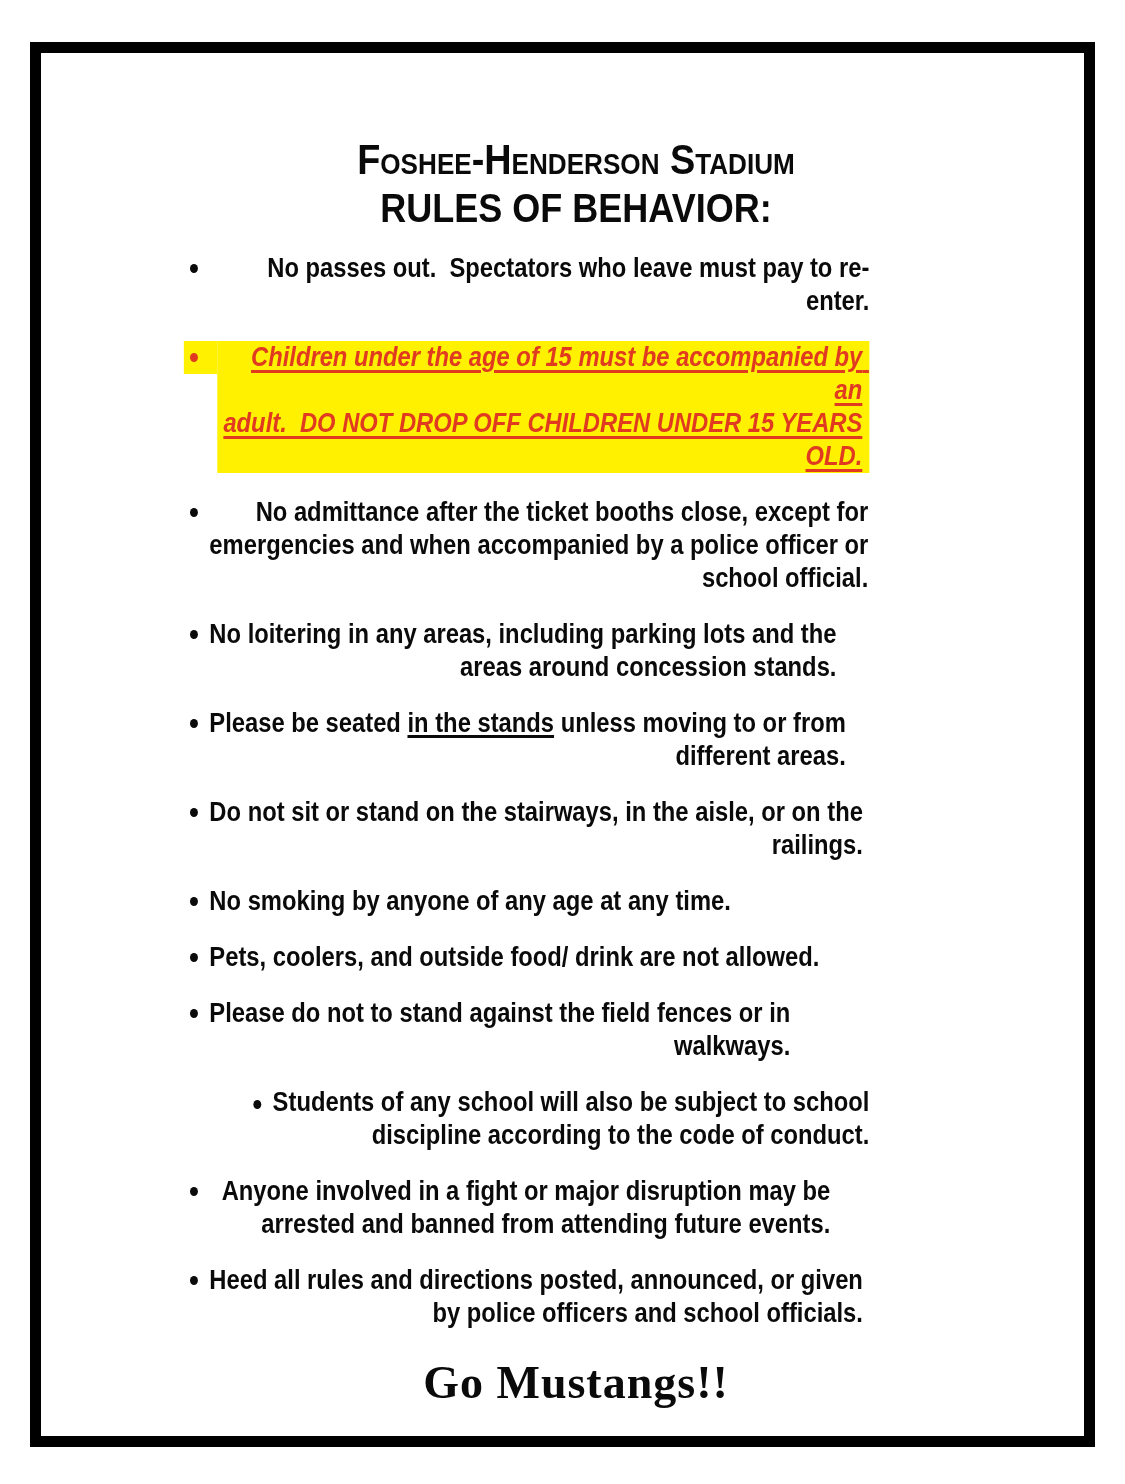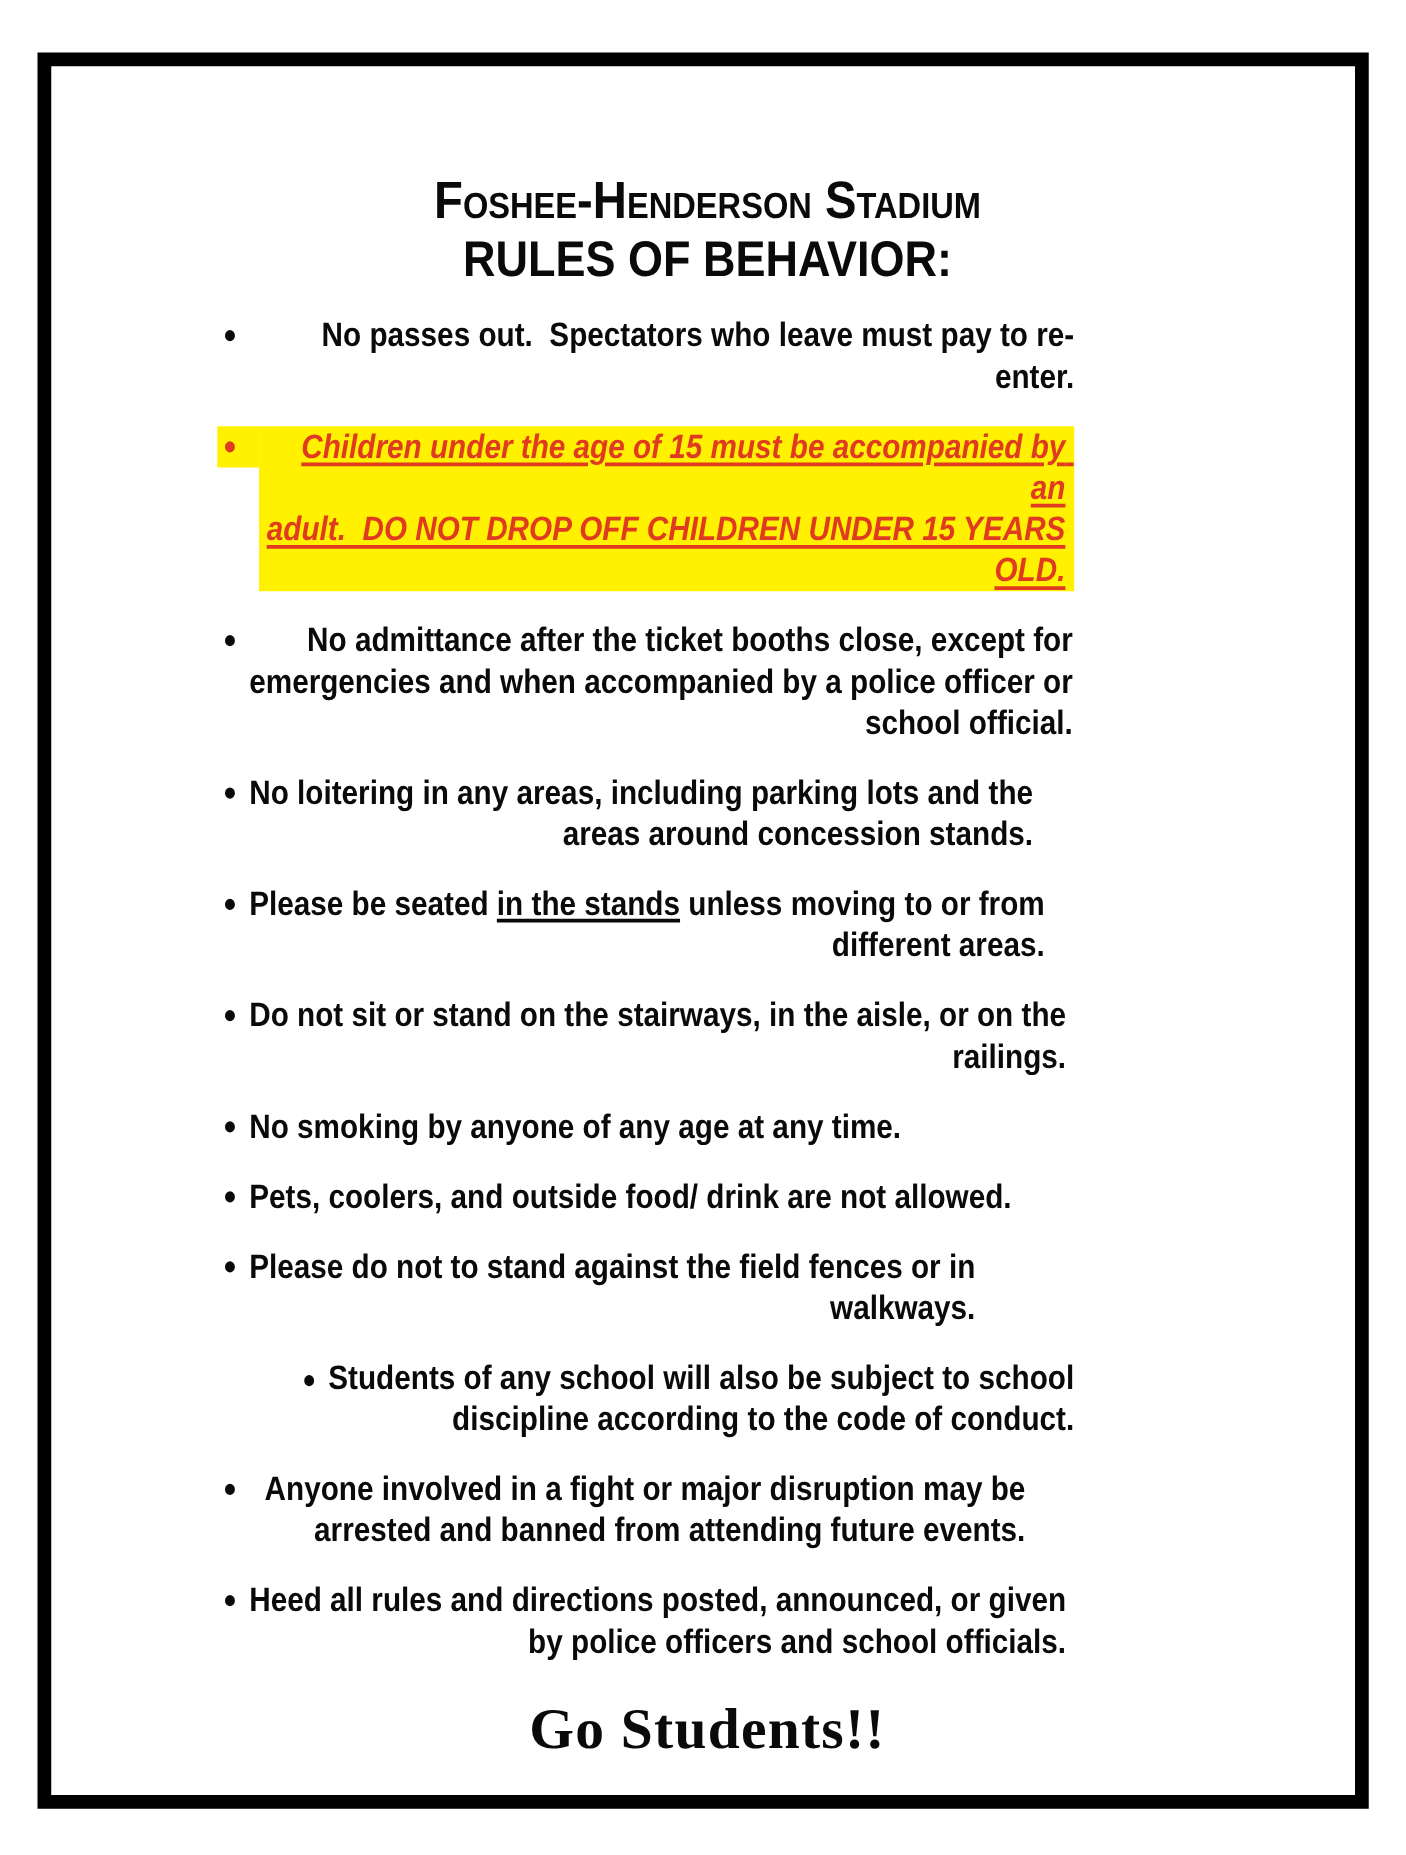--- a/index.html
+++ b/index.html
@@ -16,21 +16,21 @@
     left: 30px;
     top: 42px;
     width: 1065px;
     height: 1405px;
     border: 11px solid #000000;
     box-sizing: border-box;
     background: #ffffff;
   }
   .content {
     position: absolute;
-    left: 180px;
+    left: 190px;
     top: 136px;
     width: 772px;
     color: #0a0a0a;
   }
   .title-block { text-align: center; margin-bottom: 20px; }
   .title-line1 {
     font-size: 42px;
     font-weight: bold;
     font-variant: small-caps;
     line-height: 48px;
@@ -192,15 +192,15 @@
     </li>
 
     <li class="rule">
       <span class="dot"></span>
       <span class="rule-text">Heed all rules and directions posted, announced, or given
 by police officers and school officials.</span>
     </li>
 
   </ul>
 
-  <div class="footer-cheer">Go Students!!</div>
+  <div class="footer-cheer">Go Mustangs!!</div>
 
 </div>
 
 </body></html>

